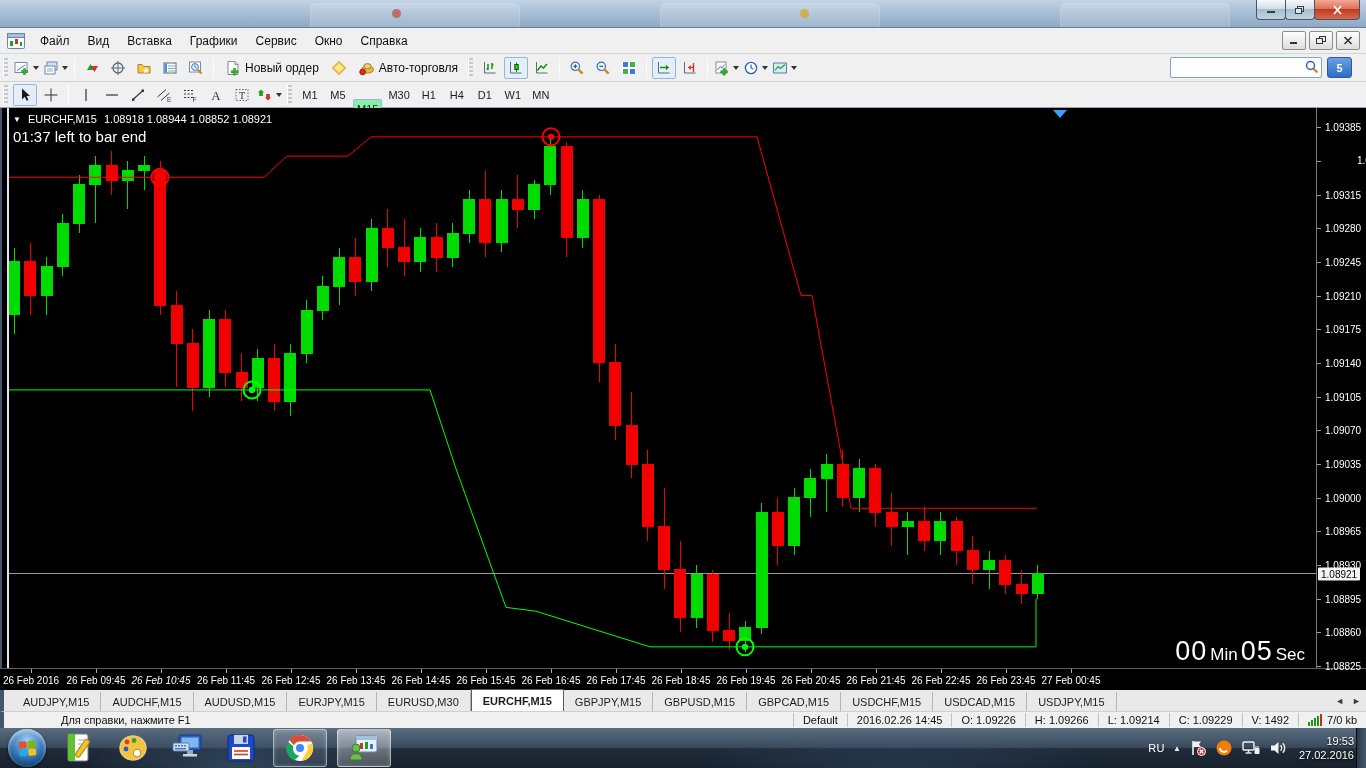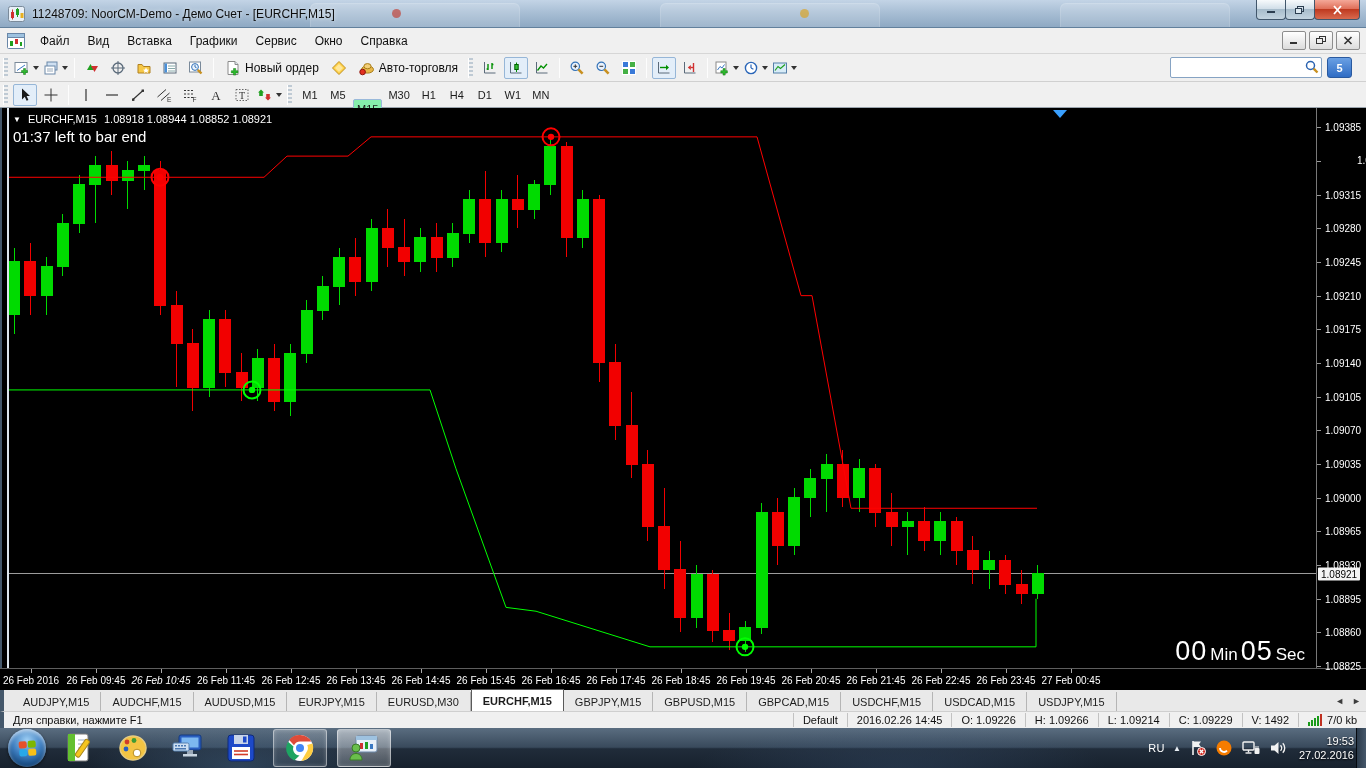--- a/index.html
+++ b/index.html
@@ -57,21 +57,21 @@
   .ptag{position:absolute;left:1px;transform:translateY(-50%);background:#f4f4f4;color:#000;padding:0 3px;border-radius:1px;line-height:13px;}
   .time-axis{position:relative;height:22px;background:#000;border-top:1px solid #5e5e5e;color:#fff;font-size:10px;}
   .tlabel{position:absolute;top:6px;transform:translateX(-50%);white-space:nowrap;}
   .tmark{position:absolute;top:0;width:1px;height:4px;background:#a8a8a8;}
 
   
   .tabsbar{position:relative;height:22px;background:#e9e9e9;display:flex;align-items:flex-end;padding-left:8px;border-bottom:1px solid #cfcfcf;border-left:4px solid #44576a;}
   .tab{height:19px;display:flex;align-items:center;padding:0 11px;font-size:11px;color:#1d1d1d;border-right:1px solid #b5b5b5;}
   .tab.active{height:22px;background:#fff;border:1px solid #5a5a5a;border-bottom:none;font-weight:bold;}
   .tab-arrows{position:absolute;right:5px;bottom:5px;display:flex;gap:8px;font-size:9px;color:#3c3c3c;}
-  .statusbar{height:16px;background:#f0f0f0;display:flex;align-items:center;font-size:11px;color:#101010;border-left:4px solid #44576a;}
+  .statusbar{height:16px;background:#f0f0f0;display:flex;align-items:center;font-size:11px;color:#101010;border-left:4px solid #44576a;padding-left:48px;}
   .scell{display:flex;align-items:center;gap:4px;padding:0 9px;height:14px;border-left:1px solid #c2c2c2;white-space:nowrap;}
   .scell.first{border-left:none;flex:1;}
 
   
   .taskbar{position:relative;height:40px;background:
       radial-gradient(ellipse 220px 60px at 240px 40px, rgba(90,130,170,.35), transparent 70%),
       radial-gradient(ellipse 300px 70px at 900px 45px, rgba(70,100,140,.3), transparent 70%),
       linear-gradient(#5a6d80 0%,#394a5c 48%,#202c3a 52%,#17212d 100%);
       display:flex;align-items:center;}
   .orb{position:relative;width:38px;height:38px;margin:1px 6px 1px 8px;border-radius:50%;
@@ -96,31 +96,20 @@
 
 <div id="app">
 
   <div class="titlebar">
     <div class="ghost-tab" style="left:310px;width:210px;"></div>
     <div class="ghost-tab" style="left:660px;width:220px;"></div>
     <div class="ghost-tab" style="left:1060px;width:170px;"></div>
     <span class="ghost-dot" style="left:392px;background:#c23a2e;"></span>
     <span class="ghost-dot" style="left:800px;background:#dca21a;"></span>
     <span class="ghost-dot" style="left:1284px;background:#3aa53a;"></span>
-    <div class="title-left">
-      <svg class="app-ic" viewBox="0 0 17 16">
-        <rect x="0.5" y="0.5" width="16" height="15" rx="2" fill="#e8f0f8" stroke="#7a8a9a"></rect>
-        <rect x="3" y="6" width="3" height="6" fill="#d03030"></rect>
-          <line x1="4.5" y1="3.5" x2="4.5" y2="13.5" stroke="#d03030"></line>
-        <rect x="8" y="3" width="3" height="6" fill="#20a020"></rect>
-          <line x1="9.5" y1="2" x2="9.5" y2="11" stroke="#20a020"></line>
-        <rect x="12.5" y="7" width="3" height="5" fill="#e8b020"></rect>
-      </svg>
-      <span class="title-text">11248709: NoorCM-Demo - Демо Счет - [EURCHF,M15]</span>
-    </div>
     <div class="win-btns">
       <div class="win-btn">
           <svg width="12" height="9" viewBox="0 0 12 9">
             <rect x="2" y="6" width="8" height="2" fill="#2c3e50"></rect>
           </svg>
         </div>
       <div class="win-btn">
           <svg width="12" height="10" viewBox="0 0 12 10">
             <rect x="3.5" y="1.5" width="6" height="5" fill="none" stroke="#2c3e50"></rect>
             <rect x="1.5" y="3.5" width="6" height="5" fill="#dce8f0" stroke="#2c3e50"></rect>

